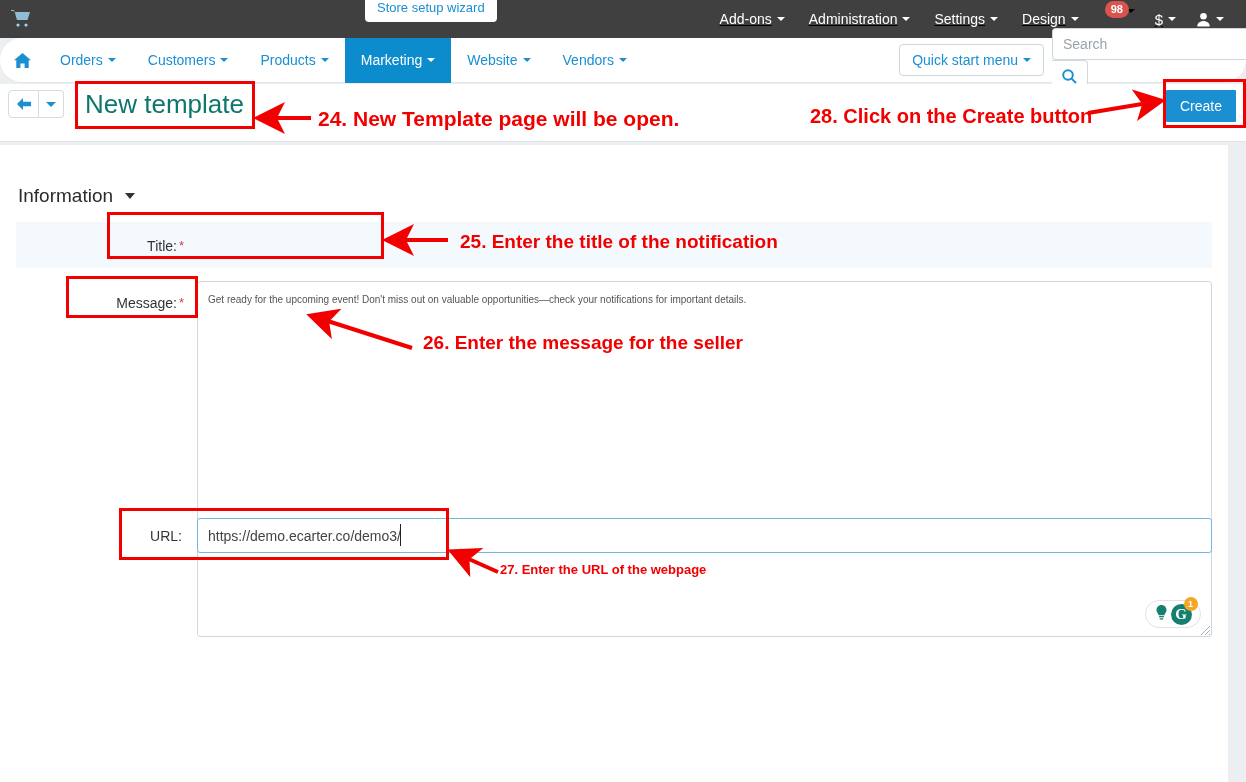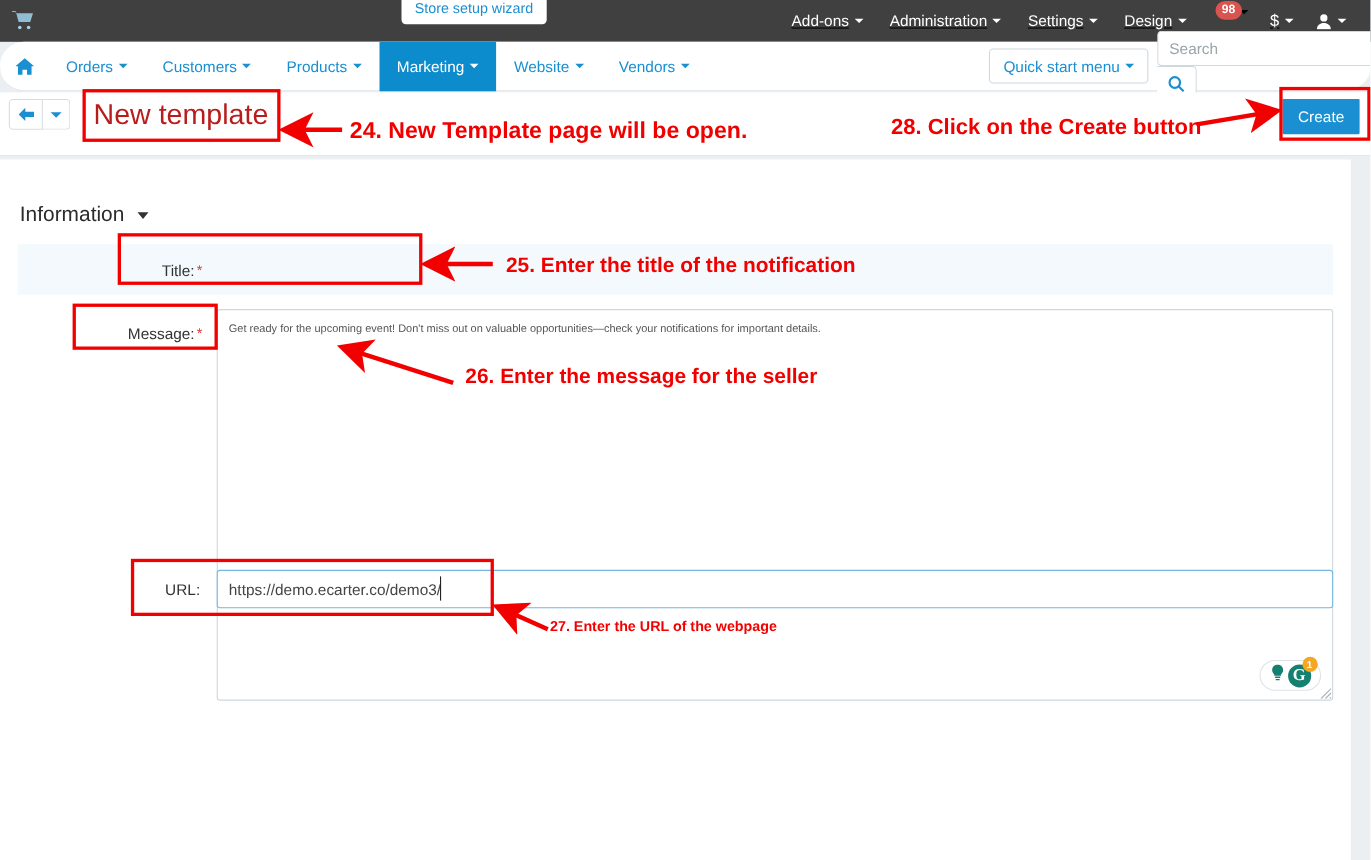--- a/index.html
+++ b/index.html
@@ -90,21 +90,21 @@
   .back-btn, .back-caret {
     height:28px; border:1px solid #d6dde1; background:#fff;
     display:flex; align-items:center; justify-content:center;
   }
   .back-btn { width:31px; border-radius:4px 0 0 4px; }
   .back-caret { width:25px; border-left:none; border-radius:0 4px 4px 0; }
   .back-btn svg { fill:#1a8fd1; }
   .back-caret .caret { border-top-color:#1a8fd1; margin:0; border-left-width:5px; border-right-width:5px; border-top-width:5px;}
   .page-title {
     position:absolute; left:85px; top:88px;
-    font-size:26px; color:#b91c1c; line-height:32px; white-space:nowrap;
+    font-size:26px; color:#0f766e; line-height:32px; white-space:nowrap;
   }
   .create-btn {
     position:absolute; left:1166px; top:90px;
     background:#1a8fd1; color:#ffffff; border:none; border-radius:1px;
     font-size:14px; padding:8px 14px; cursor:pointer;
     font-family:"Liberation Sans", sans-serif;
   }
 
   
   .content {

